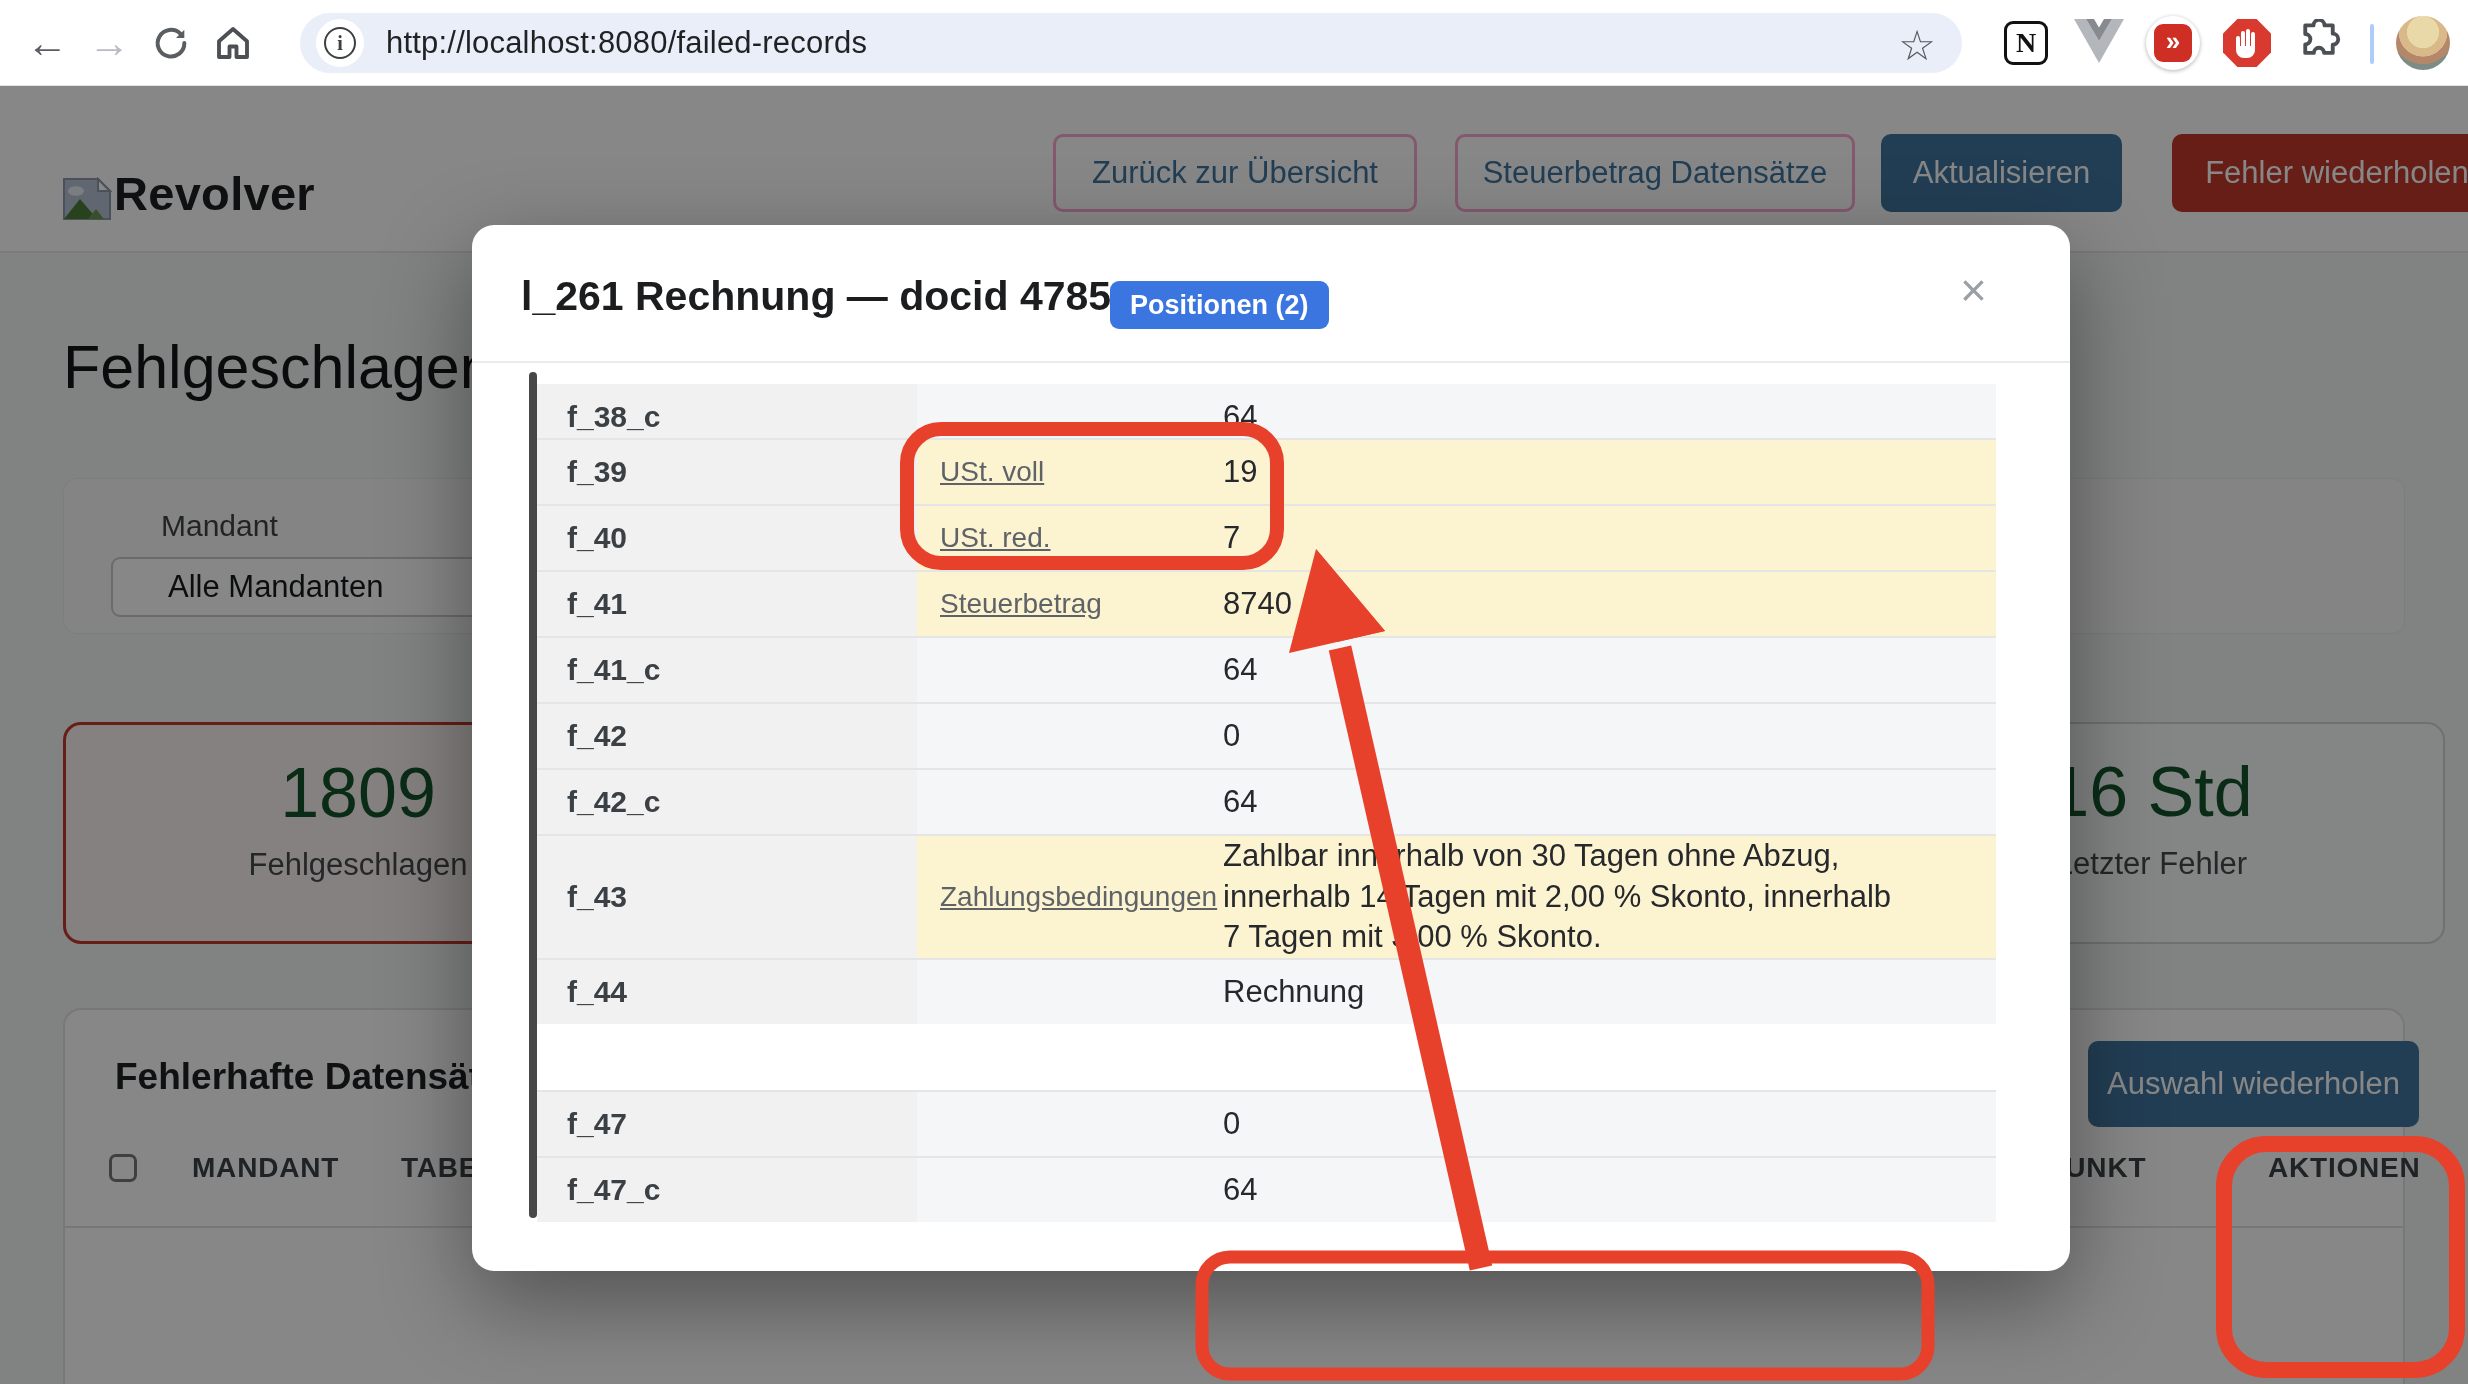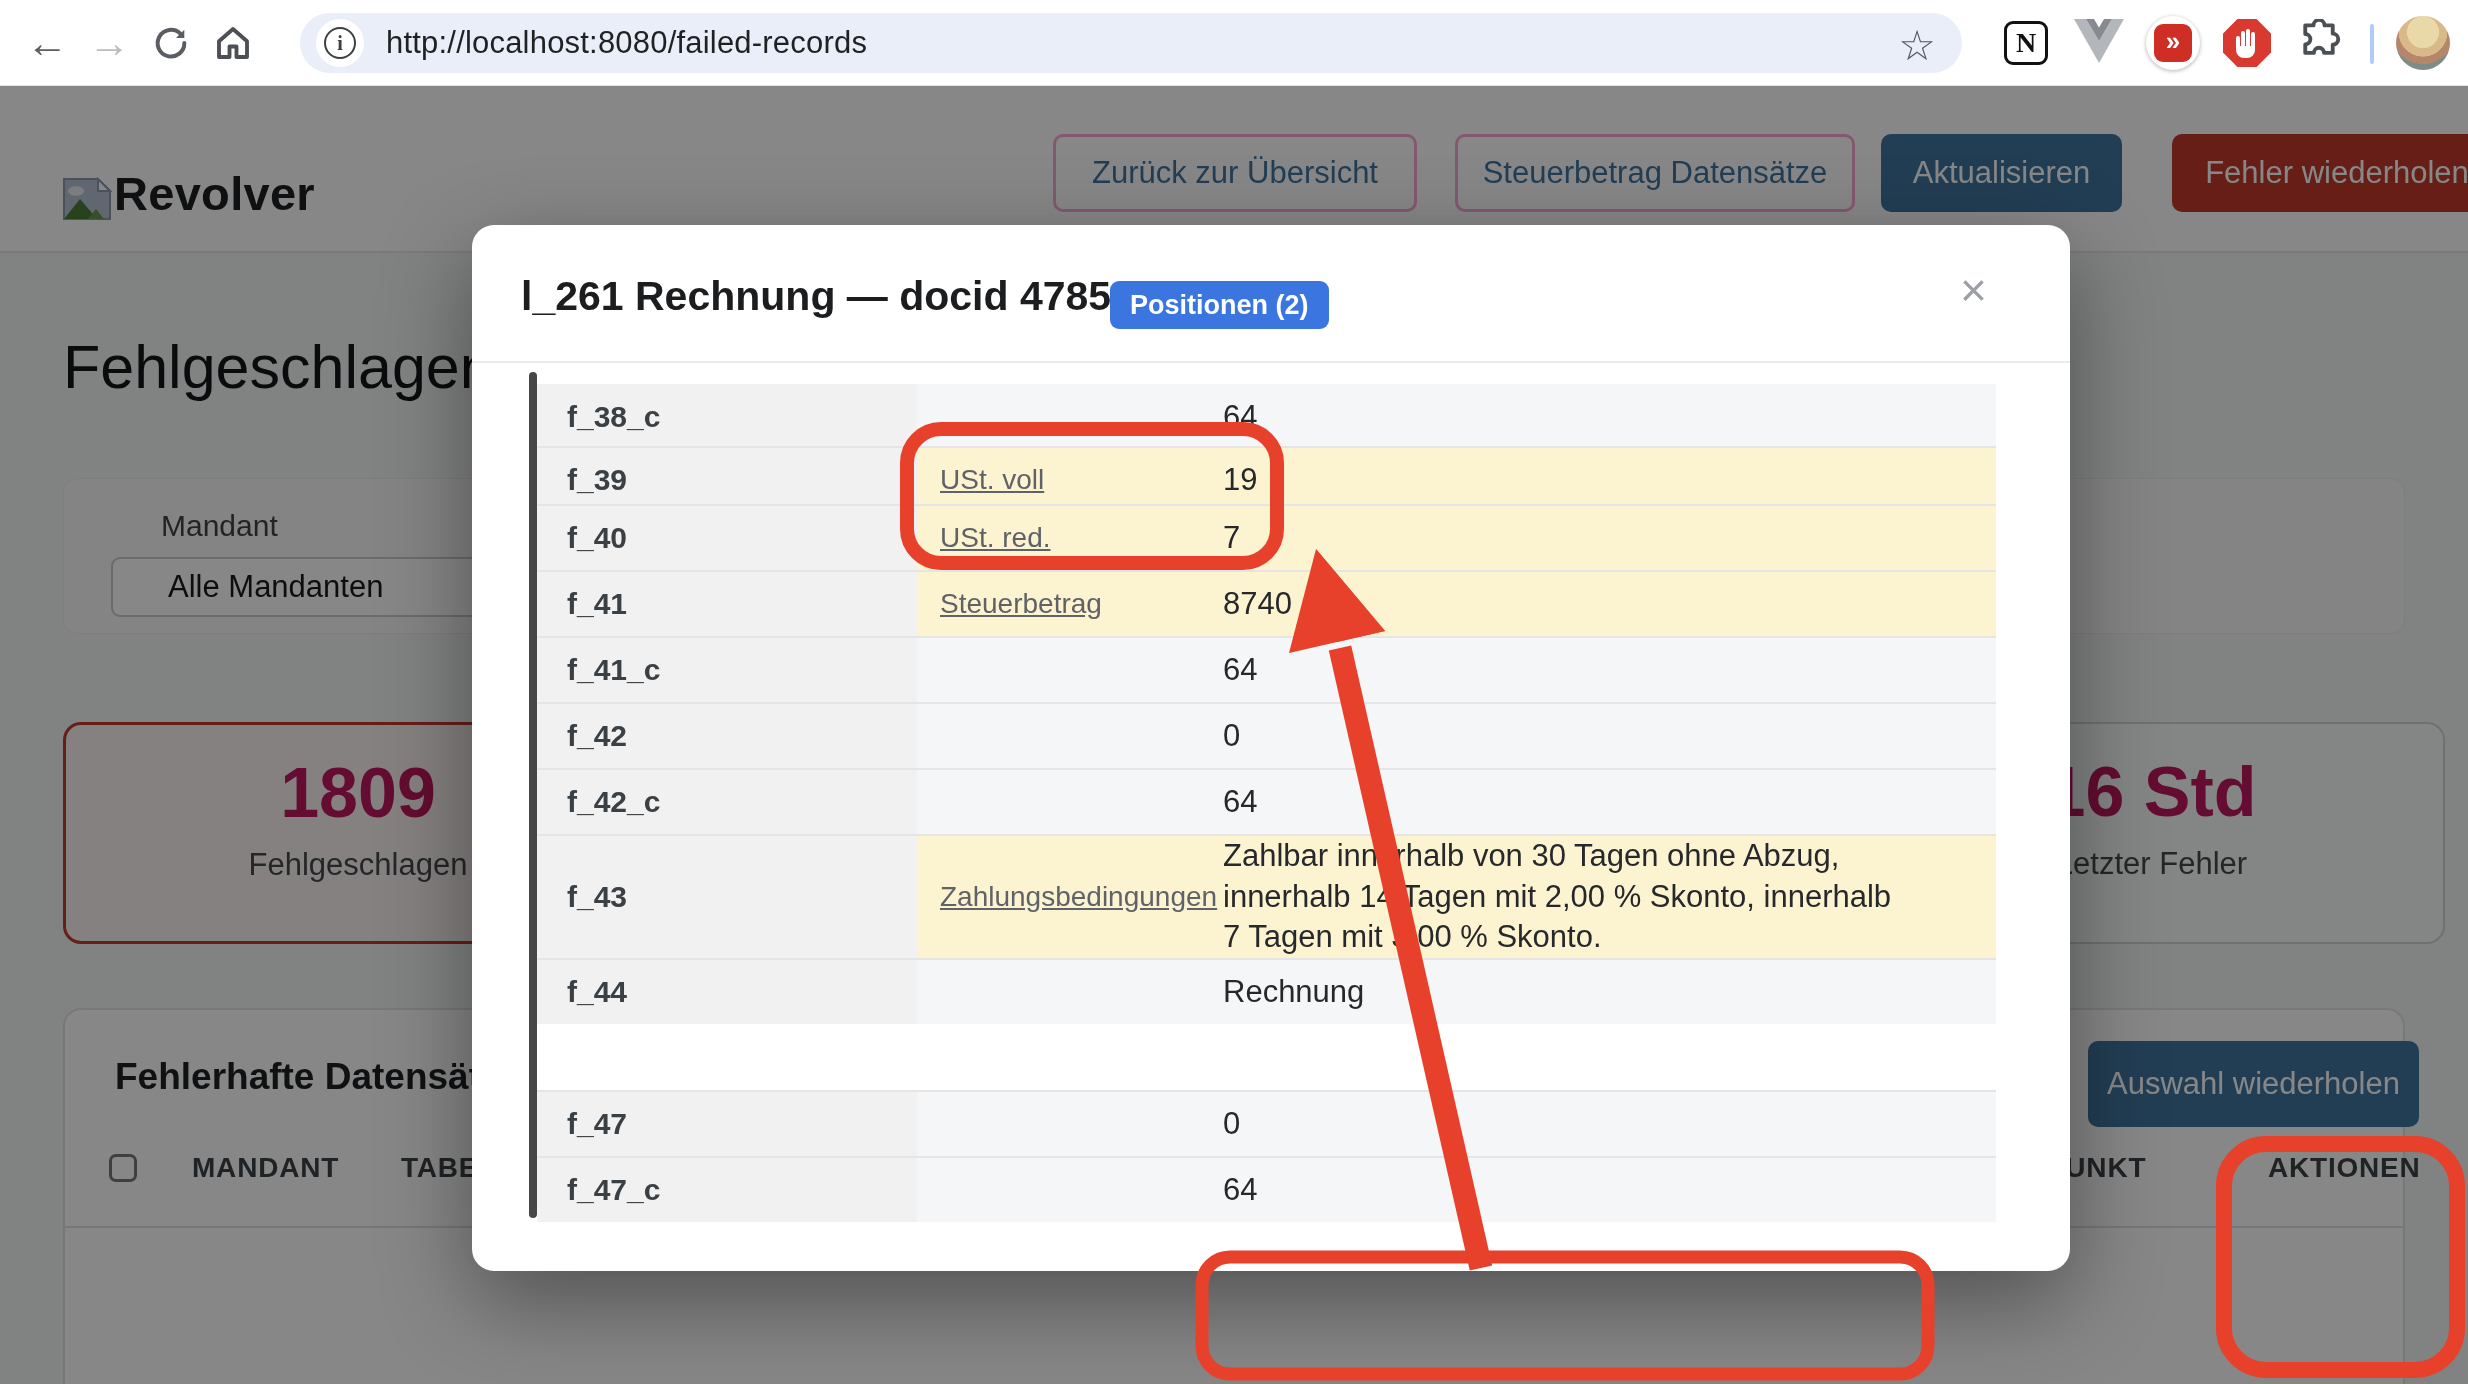--- a/index.html
+++ b/index.html
@@ -59,21 +59,21 @@
   #filter-card { position:absolute; left:63px; top:392px; width:2342px; height:156px; background:#f9fafb;
                  border:1px solid #ececec; border-radius:14px; }
   #filter-label { position:absolute; left:97px; top:30px; font-size:30px; color:#3f4347; }
   #filter-select { position:absolute; left:47px; top:78px; width:540px; height:60px; background:#fff;
                    border:2px solid #c7cacd; border-radius:9px; display:flex; align-items:center; }
   #filter-select span { margin-left:55px; font-size:31px; color:#17191b; }
 
   .stat-card { position:absolute; top:636px; height:222px; border-radius:18px; }
   #stat-failed { left:63px; width:590px; border:3px solid #c0392b; background:#fbf4f3; }
   #stat-last { left:1858px; width:587px; border:2px solid #d2d4d6; background:#fafbfc; }
-  .stat-value { margin-top:28px; text-align:center; font-size:70px; font-weight:bold; color:#be185d; }
+  .stat-value { margin-top:28px; text-align:center; font-size:70px; font-weight:normal; color:#14532d; }
   .stat-label { margin-top:14px; text-align:center; font-size:31px; color:#45484b; }
 
   #records-card { position:absolute; left:63px; top:922px; width:2342px; height:420px; background:#fff;
                   border:2px solid #e2e3e5; border-radius:18px 18px 0 0; border-bottom:none; }
   #records-heading { position:absolute; left:50px; top:46px; font-size:37px; font-weight:bold; color:#1e2022; }
   #btn-retrysel { position:absolute; left:2023px; top:23px; width:331px; height:86px; background:#41769f; color:#fff;
                   border-radius:10px; font-size:31px; display:flex; align-items:center; justify-content:center;margin-top:8px; }
   .th { position:absolute; top:100px; height:116px; display:flex; align-items:center;
         font-size:28px; font-weight:bold; color:#3e4246; letter-spacing:0.8px; }
   #records-card .hdr-border { position:absolute; left:0; top:216px; width:100%; height:2px; background:#dfe0e2; }
@@ -235,21 +235,21 @@
   <div id="mscroll"></div>
 
   <div id="mtable">
     <div class="mrow" style="top:12px; height:66px;">
       <div class="mc-name">f_38_c</div>
       <div class="mc-rest">
             <div class="mc-label"></div>
             <div class="mc-value">64</div>
           </div>
     </div>
-    <div class="mrow hl" style="top:66px; height:66px;margin-top:8px;">
+    <div class="mrow hl" style="top:66px; height:66px;">
       <div class="mc-name">f_39</div>
       <div class="mc-rest">
             <div class="mc-label">USt. voll</div>
             <div class="mc-value">19</div>
           </div>
     </div>
     <div class="mrow hl" style="top:132px; height:66px;">
       <div class="mc-name">f_40</div>
       <div class="mc-rest">
             <div class="mc-label">USt. red.</div>

